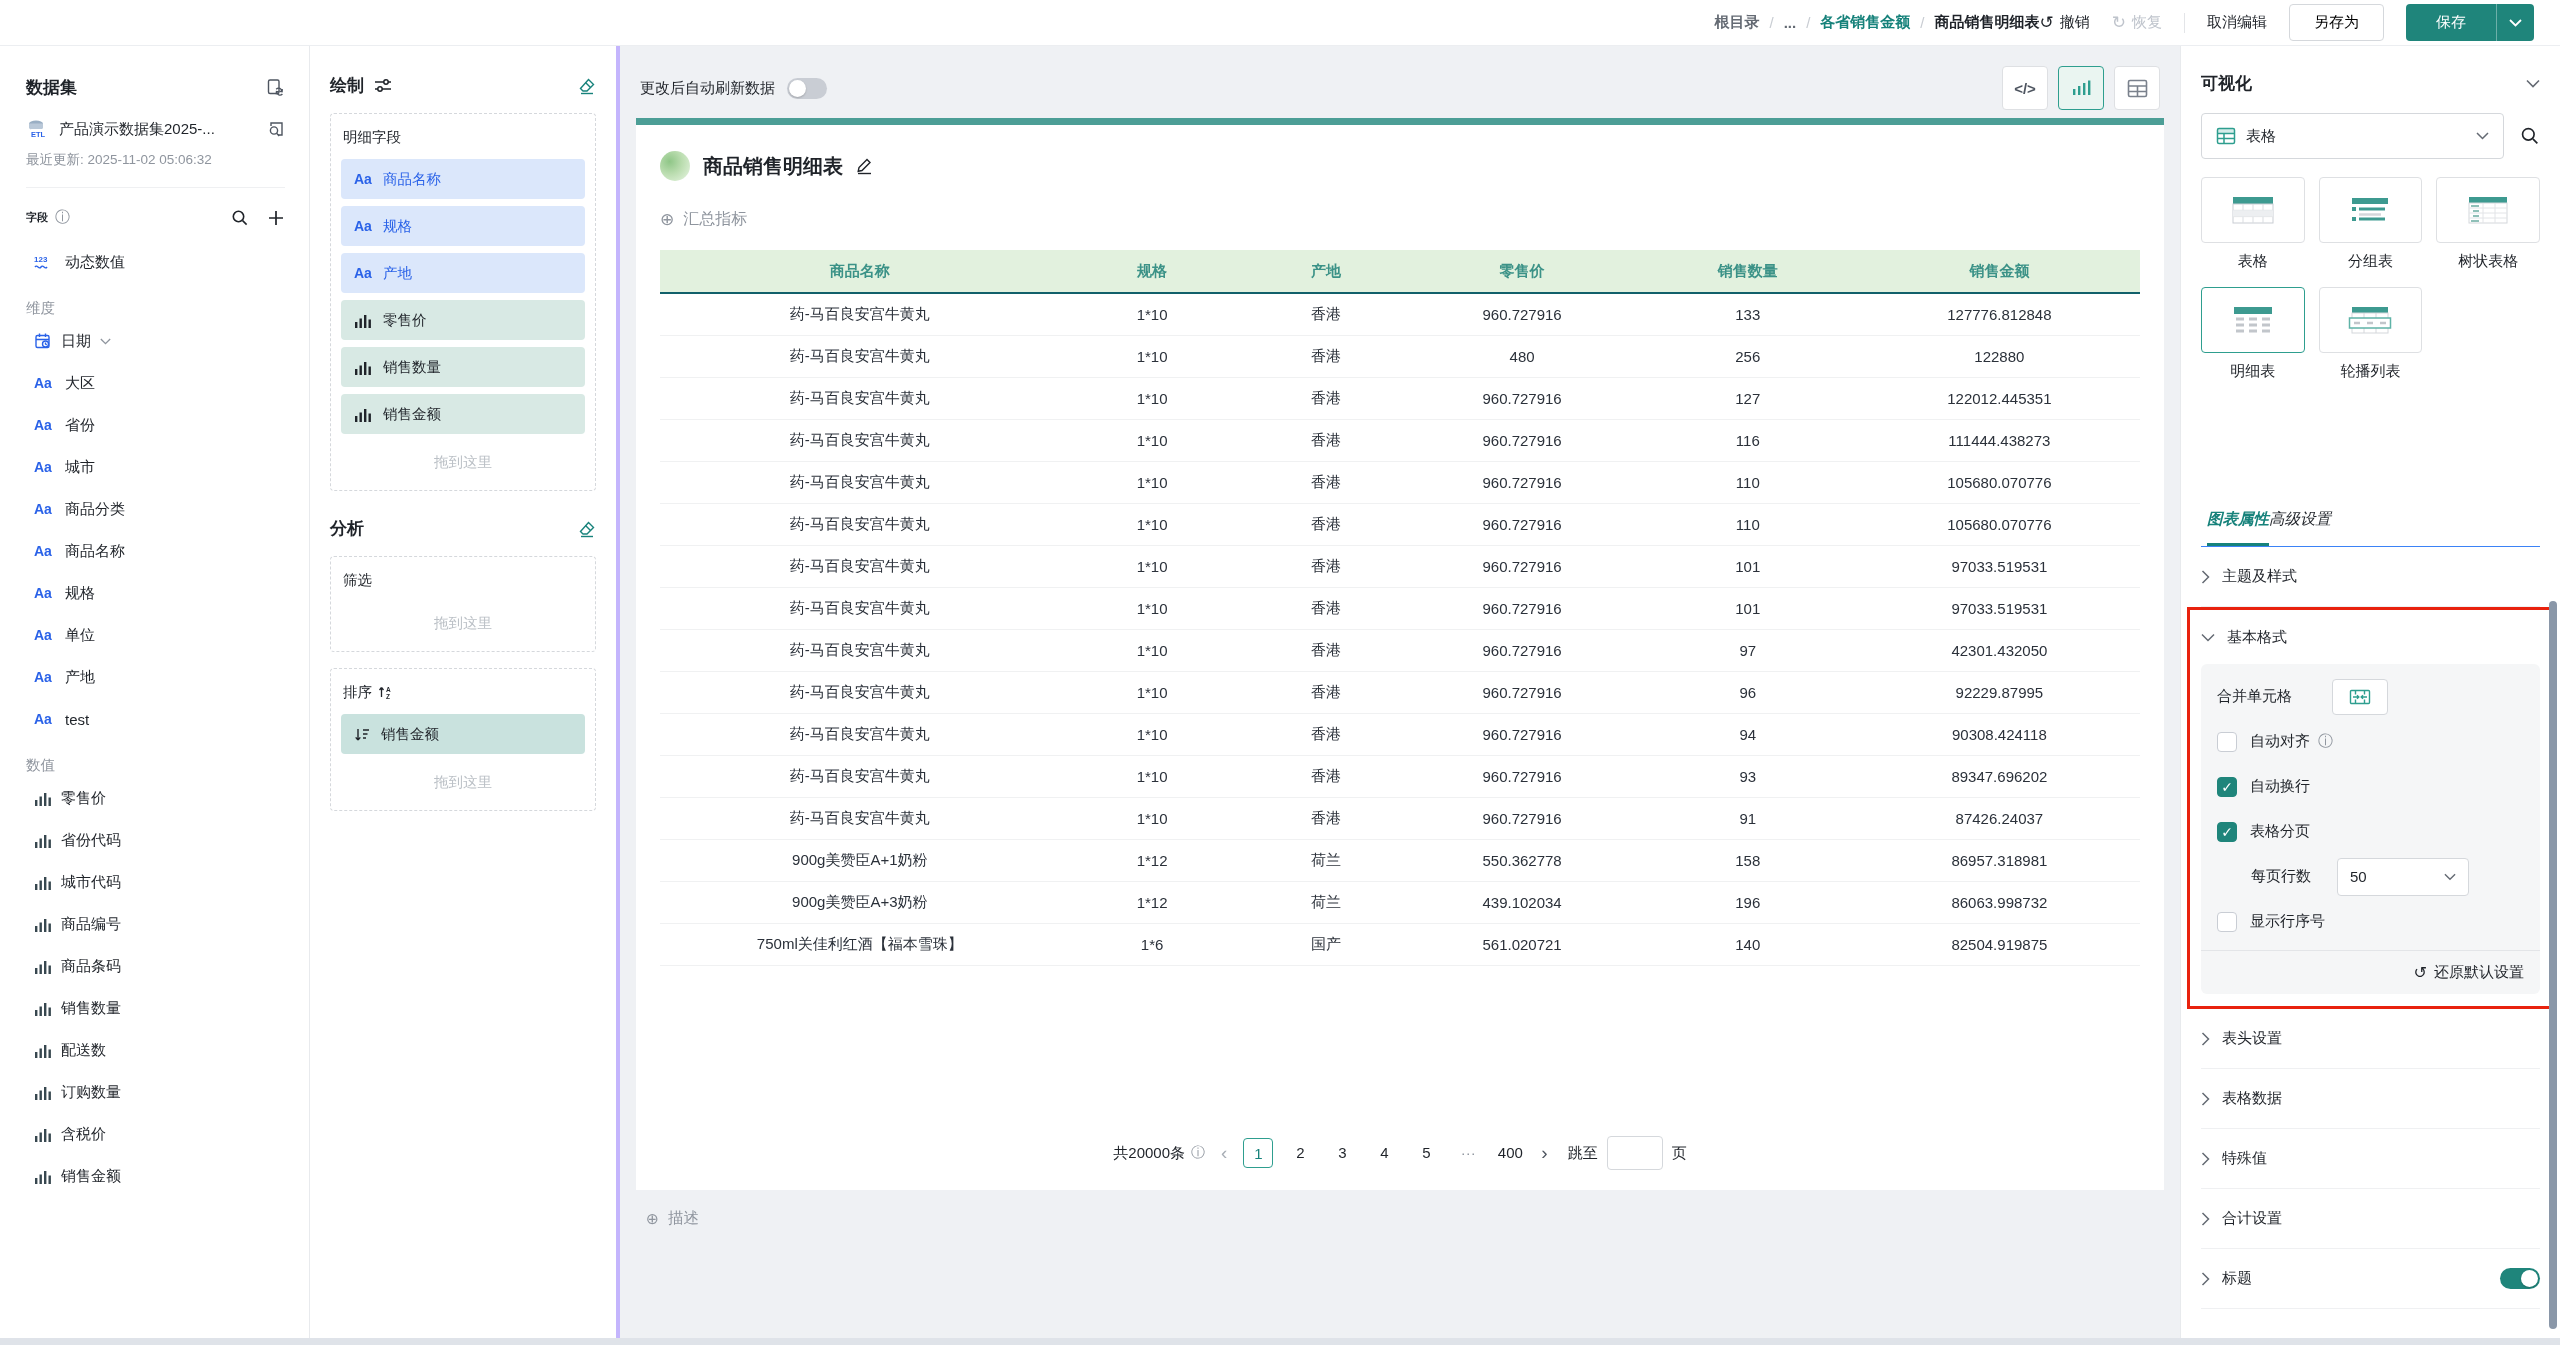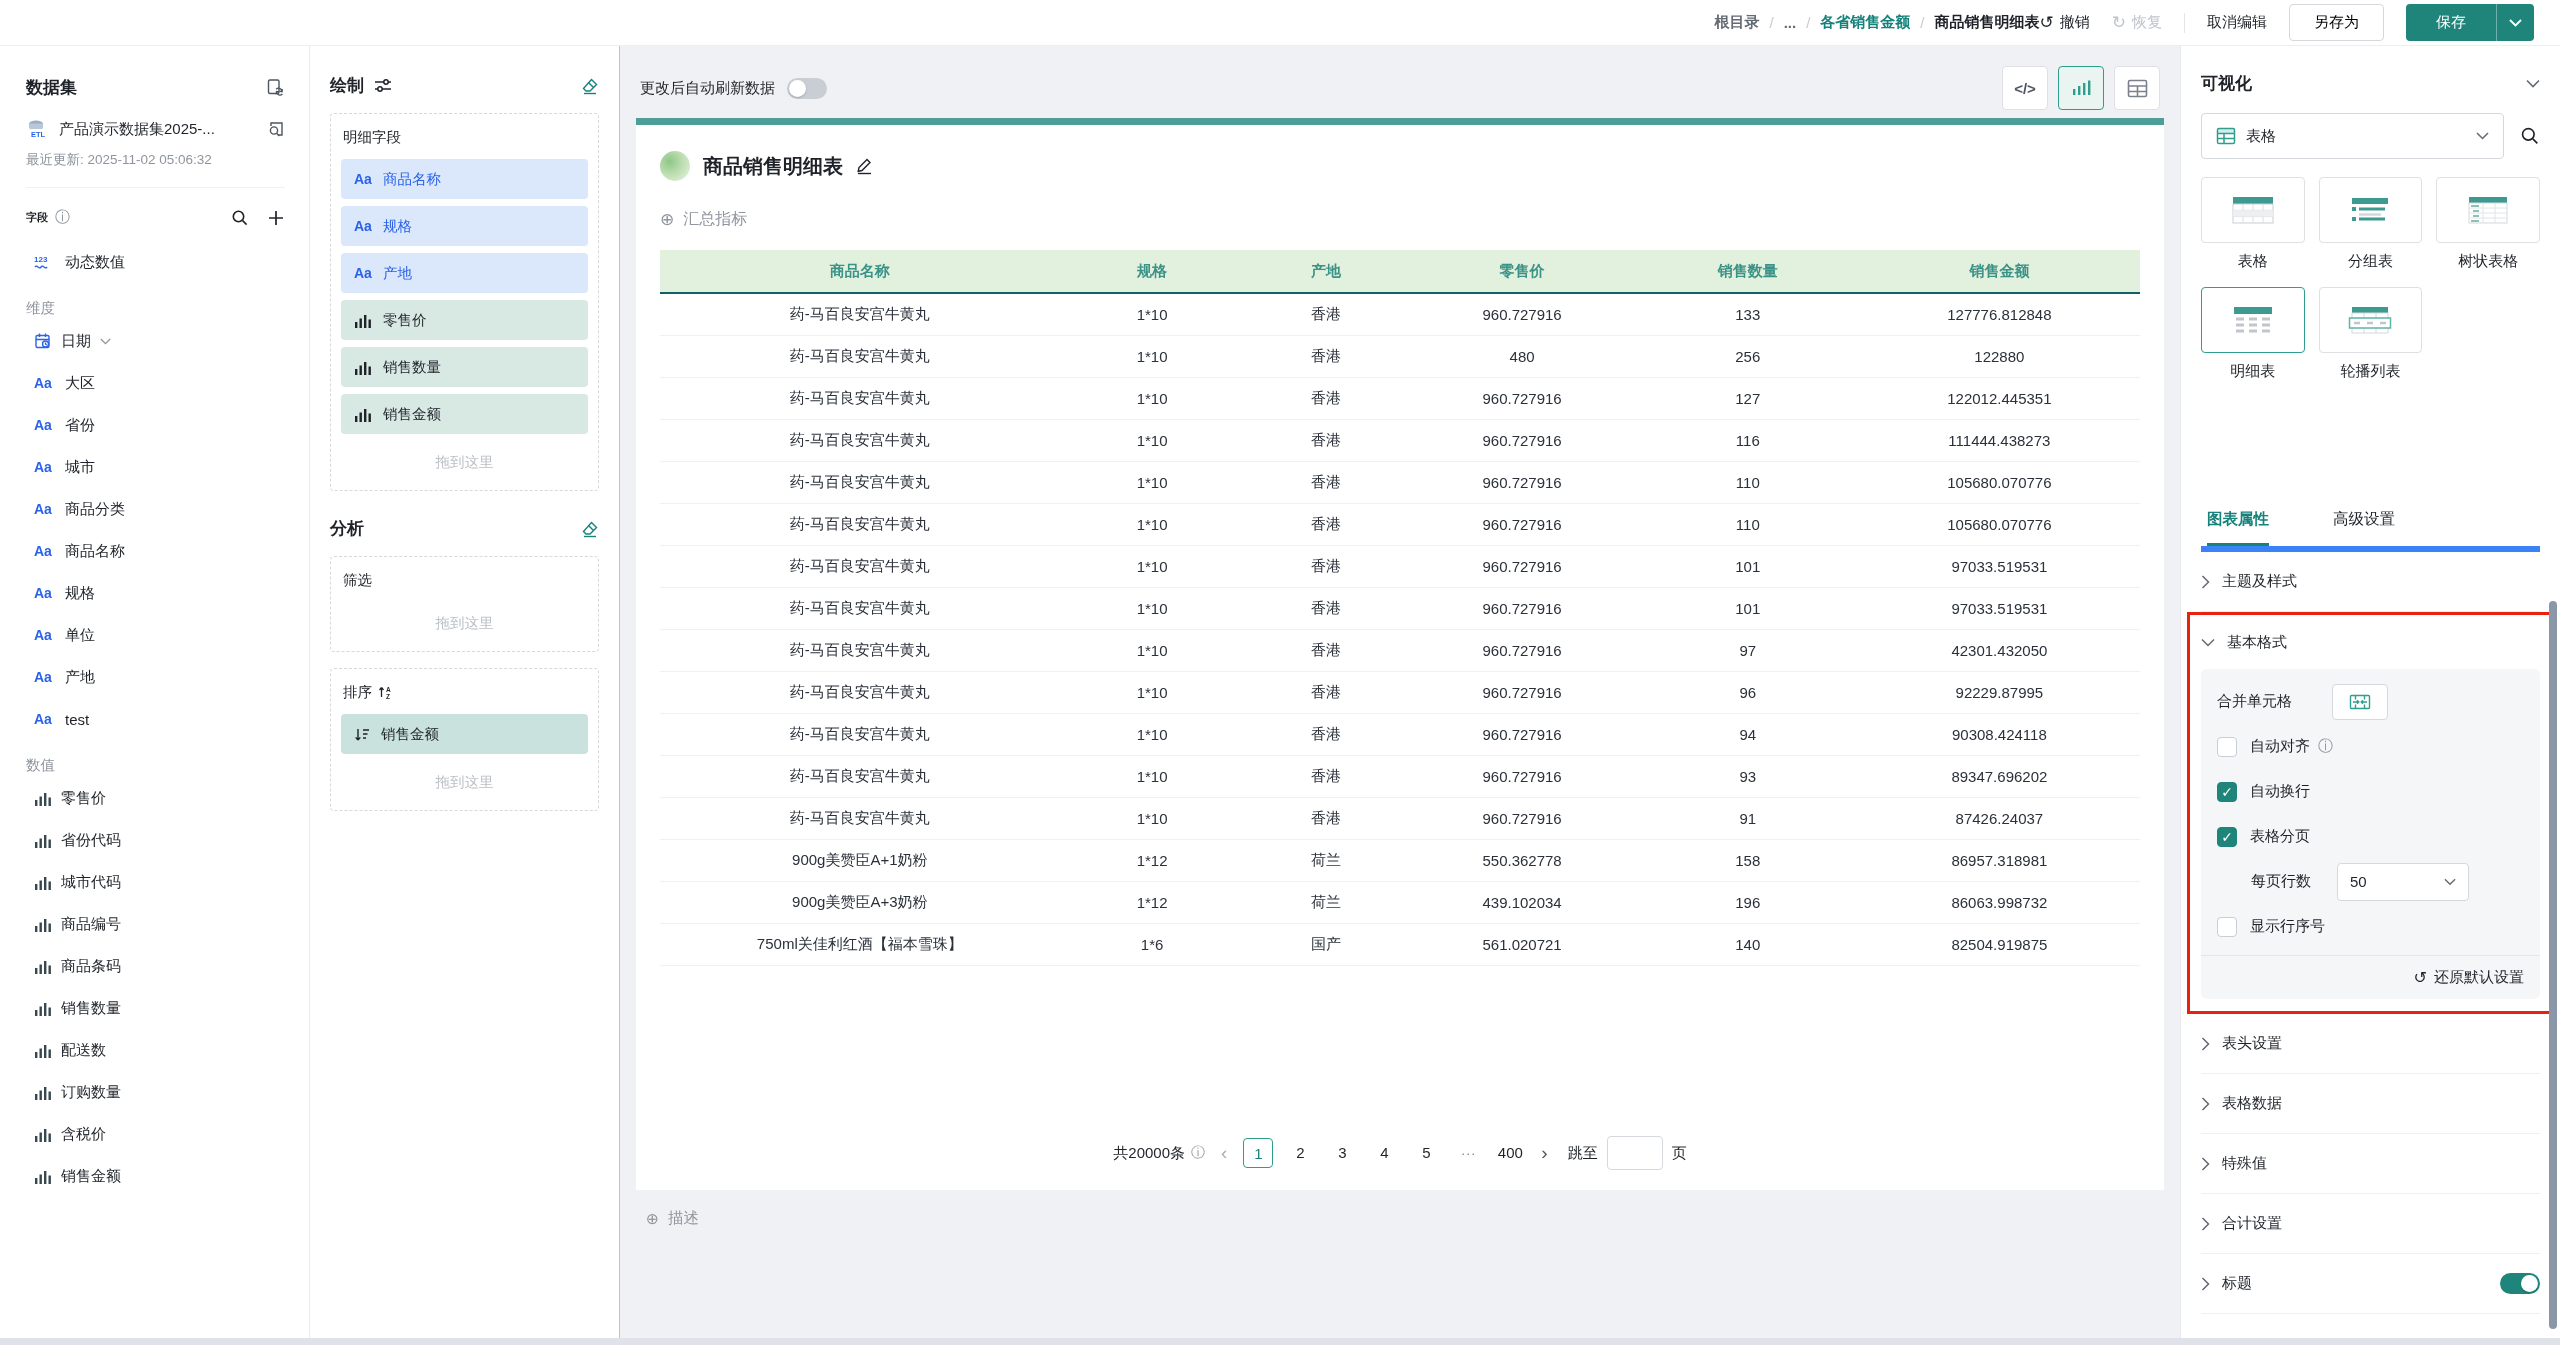--- a/index.html
+++ b/index.html
@@ -45,21 +45,21 @@
   .info-glyph { color: #8F959E; font-size: 15px; }
   .fields-spacer { flex: 1; }
   .fields-row .icon-btn { margin-left: 18px; }
   .field-item { display: flex; align-items: center; gap: 9px; height: 42px; padding-left: 8px; cursor: pointer; }
   .dyn-item { margin-top: 14px; }
   .ficon-aa { color: #2A62E8; font-weight: bold; font-size: 14px; width: 22px; }
   .flabel { font-size: 15px; }
   .group-label { color: #8F959E; font-size: 14.5px; margin: 16px 0 2px; }
 
   
-  .draw-panel { width: 310px; border-right: 1px solid #c4b5fd; padding: 28px 20px 0; overflow: hidden; background:#fff; }
+  .draw-panel { width: 310px; border-right: 4px solid #c4b5fd; padding: 28px 20px 0; overflow: hidden; background:#fff; }
   .draw-header { display: flex; align-items: center; }
   .draw-title { font-size: 17px; font-weight: bold; margin-right: 10px; }
   .draw-header .spacer { flex: 1; }
   .drop-zone { border: 1px dashed #D5D8DC; border-radius: 4px; padding: 12px 10px 10px; margin-top: 16px; }
   .zone-label { font-size: 14.5px; color: #1F2329; margin: 2px 2px 12px; display:flex; align-items:center; gap:6px; }
   .chip { height: 40px; border-radius: 4px; display: flex; align-items: center; gap: 11px; padding: 0 13px;
           margin-bottom: 7px; font-size: 14.5px; cursor: grab; }
   .chip.dim { background: #DBE7FB; color: #2A62E8; }
   .chip.dim .ficon-aa { color: #2A62E8; width: auto; }
   .chip.measure { background: #D8E9E4; color: #1F2329; }
@@ -118,21 +118,21 @@
                 padding: 0 14px; gap: 10px; cursor: pointer; background:#fff; }
   .viz-select .sel-label { flex: 1; font-size: 15px; }
   .viz-search { margin-left: 16px; cursor: pointer; }
   .type-grid { display: grid; grid-template-columns: repeat(3, 1fr); gap: 16px 14px; margin-top: 18px; margin-bottom: 128px; }
   .type-item { text-align: center; cursor: pointer; }
   .type-card { height: 66px; border: 1px solid #DEE0E3; border-radius: 4px; background: #fff;
                display: flex; align-items: center; justify-content: center; }
   .type-item.selected .type-card { border: 1.5px solid #2E9E8F; }
   .type-label { margin-top: 9px; font-size: 15px; }
 
-  .viz-tabs { display: flex; gap: 64px; border-bottom: 6px solid #3b82f6; padding: 0 6px; }
+  .viz-tabs { display: flex; border-bottom: 1px solid #3b82f6; padding: 0 6px; font-style: italic; }
   .viz-tab { font-size: 15.5px; padding-bottom: 13px; cursor: pointer; color: #1F2329; border-bottom: 3px solid transparent; }
   .viz-tab.active { color: #17827B; border-bottom-color: #17827B; font-weight: bold; }
 
   .section-row { display: flex; align-items: center; gap: 12px; height: 60px; border-bottom: 1px solid #EFF0F2;
                  font-size: 15px; cursor: pointer; }
   .section-row .spacer { flex: 1; }
   .chev { color: #646A73; }
 
   .annotation-red { border: 3px solid #E8220E; margin: 0 -14px; padding: 0 11px; }
   .bf-header { display: flex; align-items: center; gap: 12px; height: 54px; font-size: 15px; cursor: pointer; }

